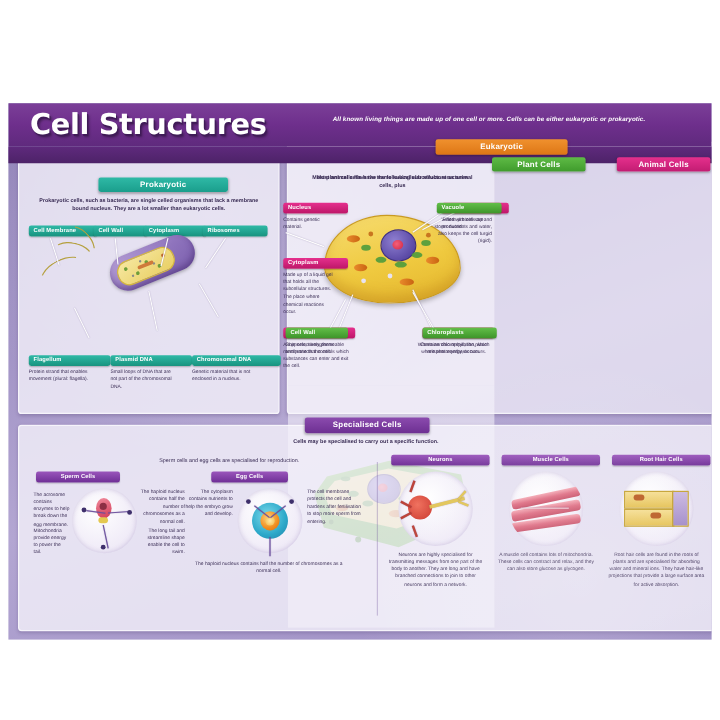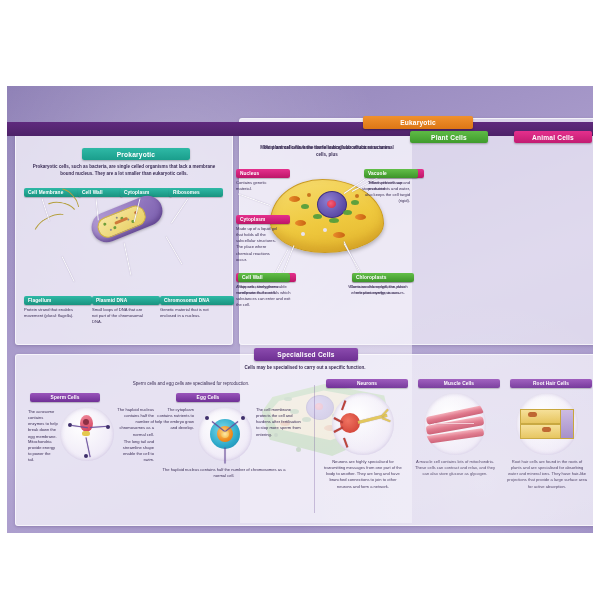--- a/index.html
+++ b/index.html
@@ -126,20 +126,24 @@
   .root{position:absolute;background:linear-gradient(180deg,#f5dd8f,#e4bf4e);border:1px solid #c39f2c;}
   .vsep{position:absolute;width:1px;background:rgba(120,95,160,.35);}
 </style>
 </head>
 <body>
 
 <div id="poster">
   <div class="sheet">
 
     <div class="hdr-notch"></div>
+    <div class="hdr">
+      <div class="hdr-title">Cell Structures</div>
+      <div class="hdr-sub">All known living things are made up of one cell or more. Cells can be either eukaryotic or prokaryotic.</div>
+    </div>
 
     <div class="banner bn-euk" style="left:356px;top:30px;">
       <span>Eukaryotic</span>
     </div>
 
     <div class="panel p-pro">
       <div class="banner bn-pro">
         <span>Prokaryotic</span>
       </div>
       <div class="intro" style="left:10px;top:32px;width:196px;">Prokaryotic cells, such as bacteria, are single celled organisms that lack a membrane bound nucleus. They are a lot smaller than eukaryotic cells.</div>

